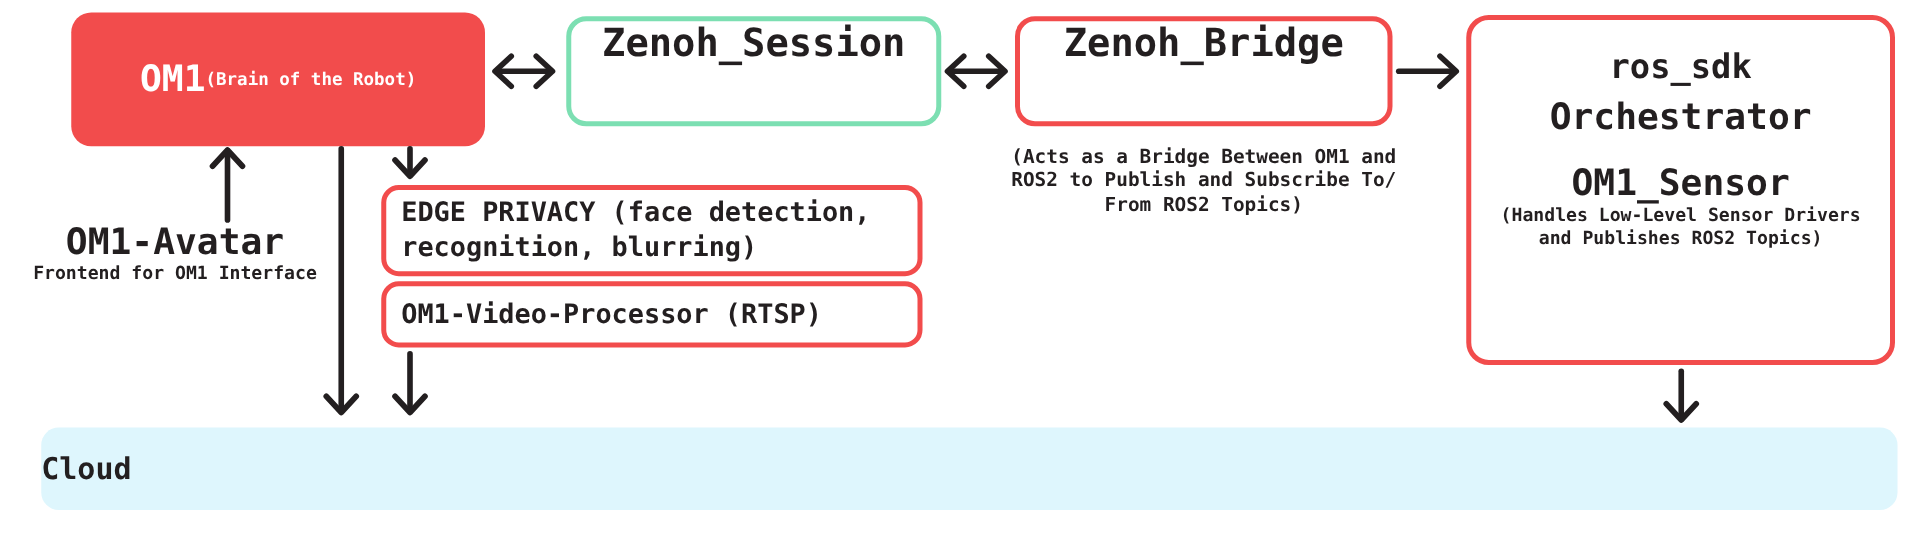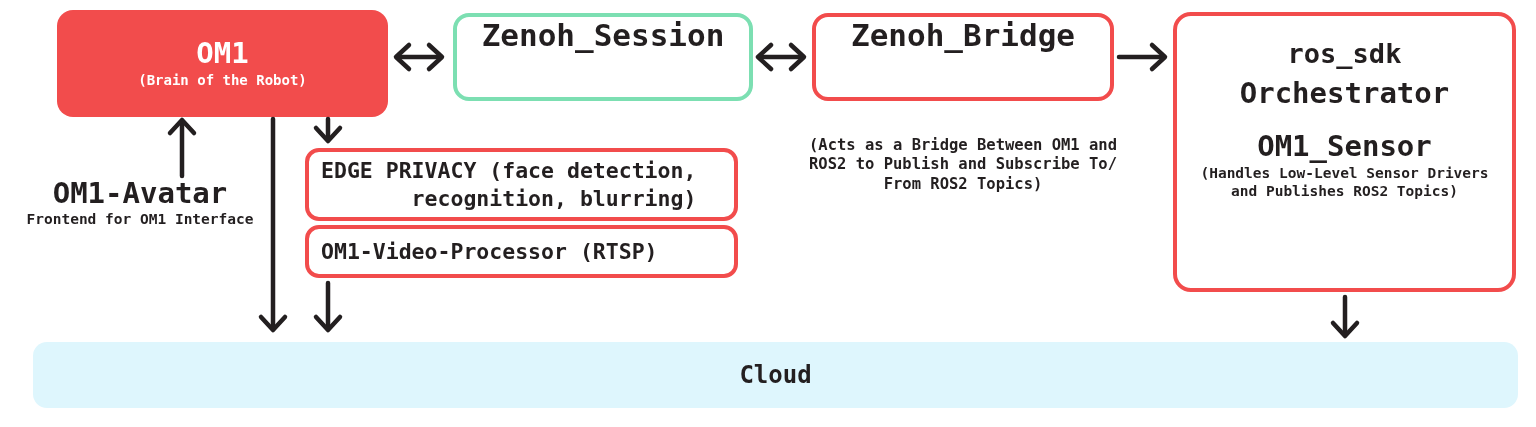--- a/index.html
+++ b/index.html
@@ -12,21 +12,21 @@
     font-weight: bold;
     color: #231f20;
     overflow: hidden;
   }
   .abs { position: absolute; box-sizing: border-box; }
 
   
   .om1-box {
     left: 57px; top: 10px; width: 331px; height: 107px;
     background: #f24c4c; border-radius: 16px;
-    display: flex; flex-direction: column; align-items: center; justify-content: center;
+    display: flex; flex-direction: row; align-items: center; justify-content: center;
     color: #ffffff; text-align: center;
   }
   .om1-title { font-size: 29px; line-height: 1.1; }
   .om1-sub   { font-size: 14px; line-height: 1.2; margin-top: 2px; }
 
   
   .node {
     background: #ffffff; border-radius: 16px;
     display: flex; align-items: flex-start; justify-content: center;
     text-align: center;
@@ -34,21 +34,21 @@
   .zenoh-session {
     left: 453px; top: 13px; width: 300px; height: 88px;
     border: 4px solid #7cdfb2; font-size: 31px;
   }
   .zenoh-bridge {
     left: 812px; top: 13px; width: 302px; height: 88px;
     border: 4px solid #f24c4c; font-size: 31px;
   }
   .bridge-caption {
     left: 790px; top: 116px; width: 346px;
-    font-size: 15.5px; line-height: 1.25; text-align: center; white-space: pre-line; margin-top: 20px;
+    font-size: 15.5px; line-height: 1.25; text-align: center; white-space: pre-line;
   }
 
   
   .ros-sdk {
     left: 1173px; top: 12px; width: 343px; height: 280px;
     background: #ffffff; border: 4px solid #f24c4c; border-radius: 18px;
     display: flex; flex-direction: column; align-items: center;
     text-align: center; padding-top: 20px;
   }
   .ros-sdk-title { font-size: 27px; line-height: 1.15; margin-top: 2px; }
@@ -57,35 +57,35 @@
   .module-name { font-size: 29px; line-height: 1.1; }
   .module-desc { font-size: 14.5px; line-height: 1.25; white-space: pre-line; margin-top: 1px; }
 
   
   .pill {
     background: #ffffff; border: 4px solid #f24c4c; border-radius: 14px;
     display: flex; align-items: center;
     font-size: 21.5px; line-height: 1.3;
     padding: 6px 12px; white-space: pre-line; text-align: left;
   }
-  .edge-privacy { left: 305px; top: 148px; width: 433px; height: 73px; text-align: right; }
+  .edge-privacy { left: 305px; top: 148px; width: 433px; height: 73px; }
   .video-proc   { left: 305px; top: 225px; width: 433px; height: 53px; }
 
   
   .avatar-label {
     left: 10px; top: 178px; width: 260px; text-align: center;
   }
   .avatar-title { font-size: 29px; line-height: 1.1; }
   .avatar-sub   { font-size: 14.5px; line-height: 1.2; margin-top: 1px; }
 
   
   .cloud-bar {
     left: 33px; top: 342px; width: 1485px; height: 66px;
     background: #def6fd; border-radius: 14px;
-    display: flex; align-items: center; justify-content: center;
+    display: flex; align-items: center; justify-content: flex-start;
     font-size: 24px;
   }
 
   
   .arrow-layer { left: 0; top: 0; width: 1536px; height: 427px; pointer-events: none; }
   .arrow-layer path, .arrow-layer polyline, .arrow-layer line {
     fill: none; stroke: #231f20; stroke-width: 4.5px;
     stroke-linecap: round; stroke-linejoin: round;
   }
 </style>

